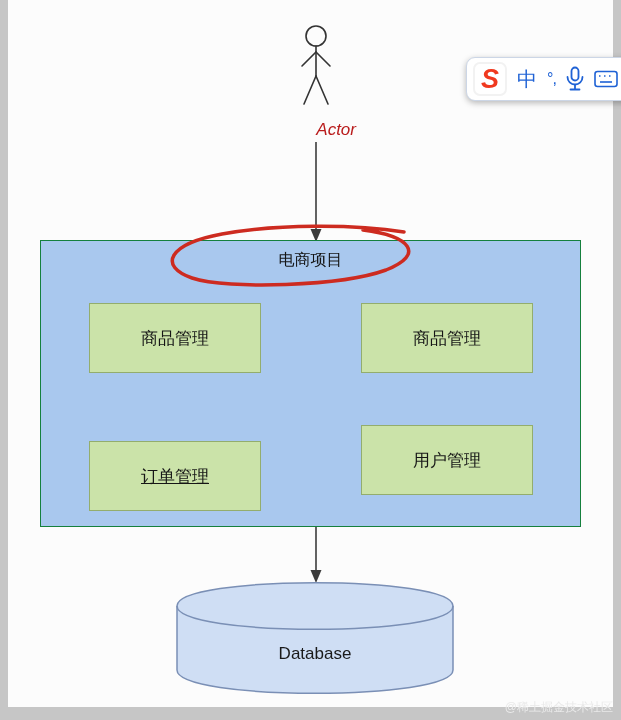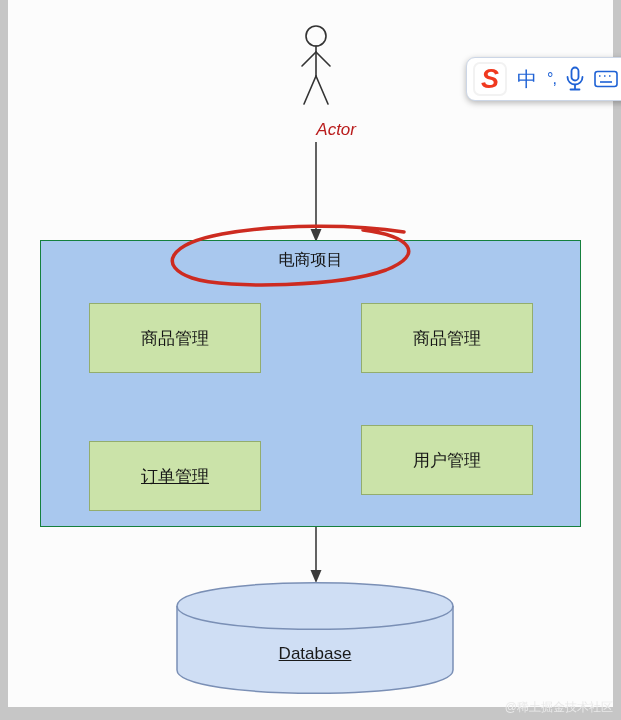--- a/index.html
+++ b/index.html
@@ -55,21 +55,21 @@
   .module-4 { left: 320px; top: 184px; }
 
   
   .red-annotation { position: absolute; left: 158px; top: 220px; width: 280px; height: 76px; pointer-events: none; }
 
   
   .database-node { position: absolute; left: 175px; top: 582px; width: 280px; height: 112px; }
   .database-node svg { position: absolute; left: 0; top: 0; }
   .database-label {
     position: absolute; left: 0; top: 62px; width: 100%;
-    text-align: center; font-size: 17px; color: #1a1a1a; text-decoration: underline;
+    text-align: center; font-size: 17px; color: #1a1a1a;
   }
 
   
   .ime-toolbar {
     position: absolute; left: 466px; top: 57px;
     width: 170px; height: 44px;
     background: #ffffff;
     border: 1px solid #ccd6e6;
     border-radius: 9px;
     box-shadow: 0 2px 6px rgba(0,0,0,0.28);

